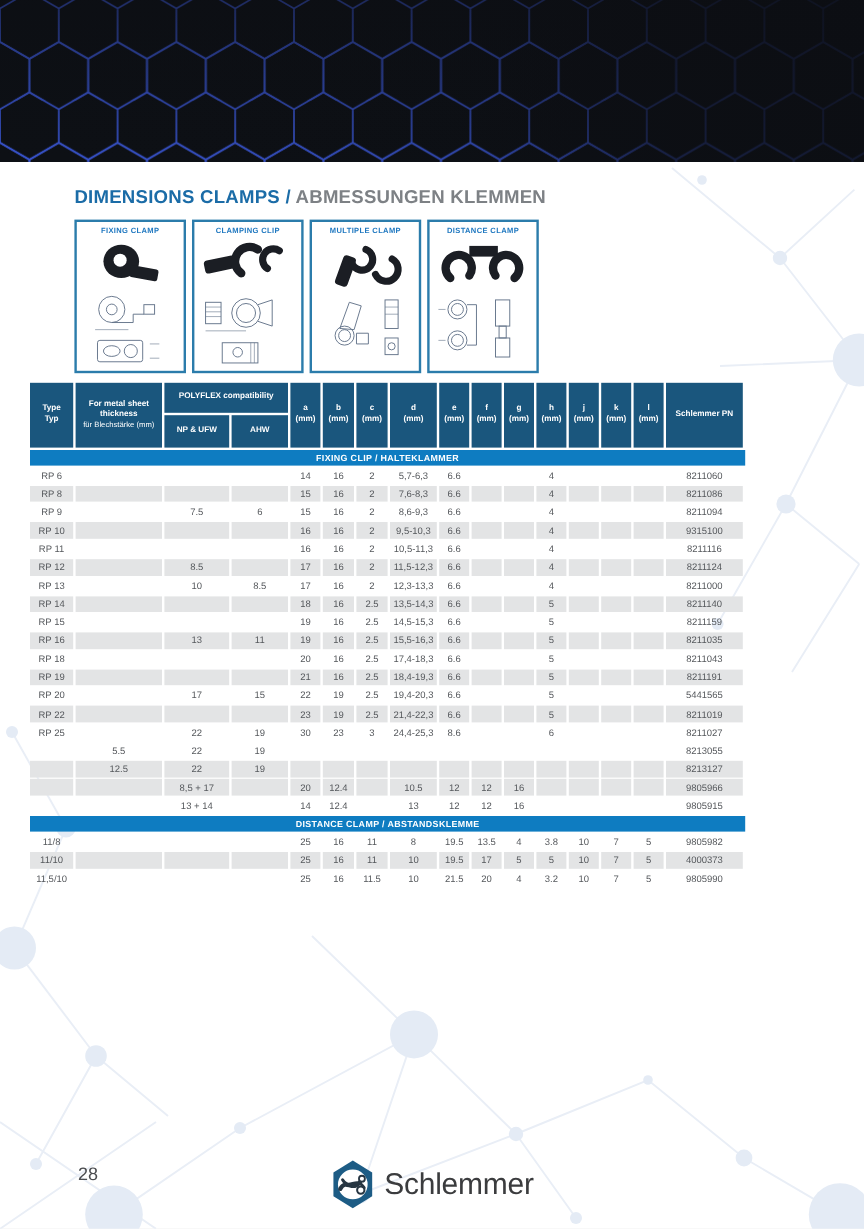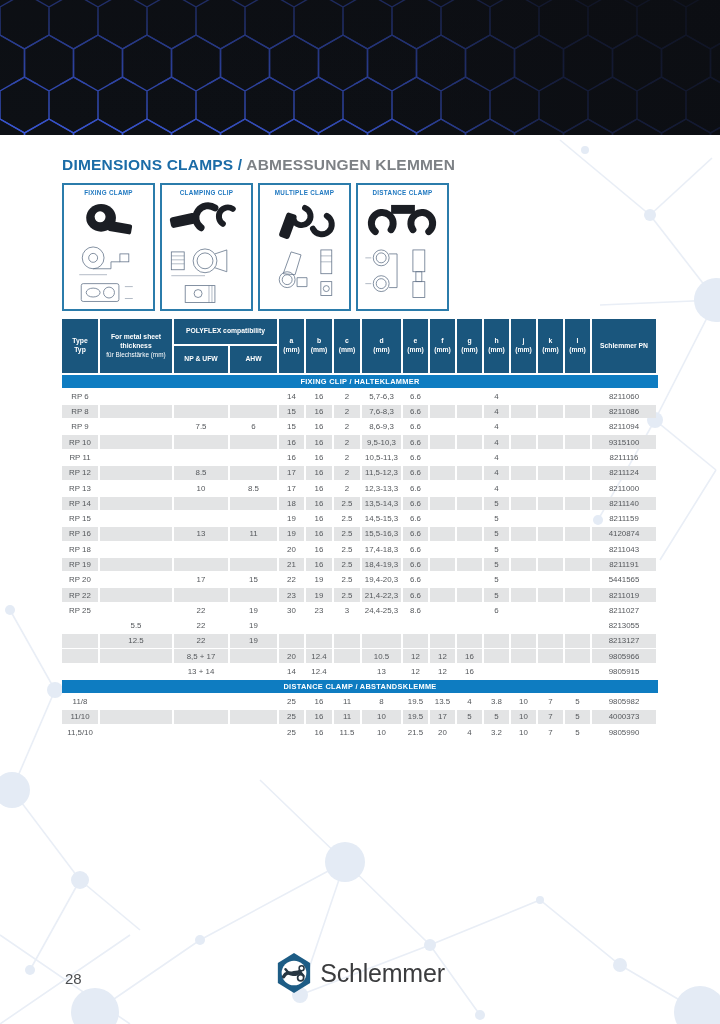--- a/index.html
+++ b/index.html
@@ -9,34 +9,34 @@
   .banner{position:absolute;top:0;left:0;width:720px;height:135px;display:block;}
   .content{position:absolute;top:135px;left:0;width:720px;}
   .title{margin:21px 16px 9px 62px;font-size:15.5px;font-weight:bold;letter-spacing:.2px;}
   .title .en{color:var(--title-blue,#1b6ca7);}
   .title .de{color:var(--title-gray,#7d8185);}
   .boxes{display:flex;gap:5px;margin-left:62px;position:relative;}
   .pbox{width:93px;height:128px;box-sizing:border-box;border:2px solid #2b7cab;background:#fff;
         display:flex;flex-direction:column;align-items:center;padding-top:4px;}
   .pbox .lbl{font-size:6.3px;font-weight:bold;color:var(--accent-blue,#1f78c0);letter-spacing:.3px;white-space:nowrap;}
   .pbox svg{display:block;}
-  .tablewrap{margin:8px 0 0 62px;width:596px;position:relative;
+  .tablewrap{margin:8px 0 0 25px;width:596px;position:relative;
     --cols:36px 72px 54px 47px 25px 26px 26px 39px 25px 25px 25px 25px 25px 25px 25px 64px;}
   .thead{display:grid;grid-template-columns:var(--cols);grid-template-rows:25px 27px;gap:2px;}
   .th{background:var(--header-bg,#1a567d);color:#fff;font-size:6.8px;font-weight:bold;
       display:flex;flex-direction:column;align-items:center;justify-content:center;
       text-align:center;line-height:1.3;padding:0 1px;}
   .th .light{font-weight:normal;font-size:6.4px;}
   .secbar{height:12.6px;background:var(--section-bg,#0e7cc1);color:#fff;font-size:7.4px;font-weight:bold;
       display:flex;align-items:center;justify-content:center;letter-spacing:.3px;margin:2px 0;}
   .trow{display:grid;grid-template-columns:var(--cols);column-gap:2px;height:13.6px;margin-bottom:1.7px;}
   .trow .td{display:flex;align-items:center;justify-content:center;font-size:7.9px;
       color:var(--row-text,#55585c);white-space:nowrap;}
   .trow.alt .td{background:var(--row-alt,#e3e4e5);}
-  .logo{position:absolute;left:0;right:0;bottom:30px;display:flex;justify-content:center;align-items:center;gap:7px;text-align:right;}
+  .logo{position:absolute;left:0;right:0;bottom:16px;display:flex;justify-content:center;align-items:center;gap:7px;text-align:right;}
   .logo-text{font-size:25px;color:#3b3c3e;letter-spacing:-.2px;}
   .pagenum{position:absolute;left:65px;bottom:37px;font-size:15px;color:#4b4d50;}
   .sketch{stroke:#64748a;fill:none;stroke-width:.8;}
 </style>
 </head>
 <body>
 
 <div class="page">
 
   <svg class="bg-net" width="720" height="1024" viewBox="0 0 720 1024">
@@ -425,21 +425,21 @@
           <div class="td">16</div>
           <div class="td">2.5</div>
           <div class="td">15,5-16,3</div>
           <div class="td">6.6</div>
           <div class="td"></div>
           <div class="td"></div>
           <div class="td">5</div>
           <div class="td"></div>
           <div class="td"></div>
           <div class="td"></div>
-          <div class="td">4120874</div>
+          <div class="td">8211035</div>
         </div>
         <div class="trow">
           <div class="td">RP 18</div>
           <div class="td"></div>
           <div class="td"></div>
           <div class="td"></div>
           <div class="td">20</div>
           <div class="td">16</div>
           <div class="td">2.5</div>
           <div class="td">17,4-18,3</div>

